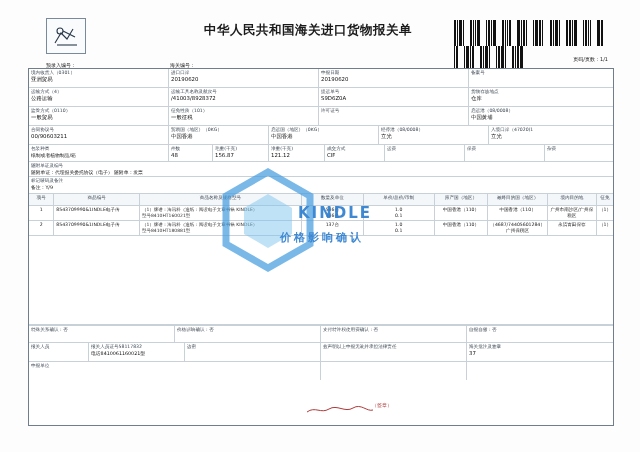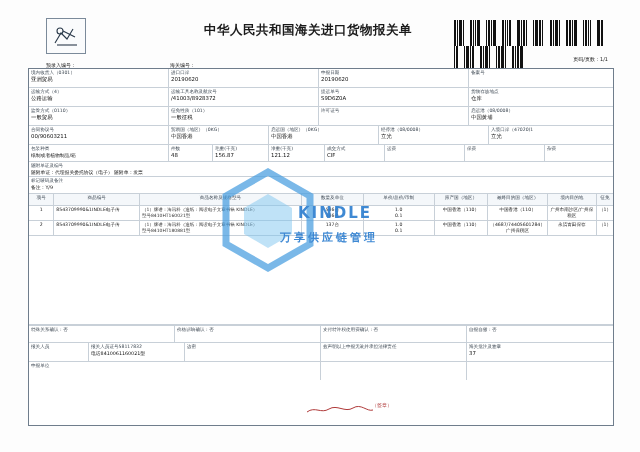--- a/index.html
+++ b/index.html
@@ -365,16 +365,16 @@
     </svg>
   </div>
   <div class="seal">（签章）</div>
 
   <div class="wm">
     <svg class="hex" width="96" height="104" viewBox="0 0 96 104">
       <polygon points="48,4 90,28 90,76 48,100 6,76 6,28" fill="none" stroke="#4a9fe0" stroke-width="7" opacity=".8"></polygon>
       <polygon points="48,26 72,40 72,66 48,80 24,66 24,40" fill="#7fc4ef" opacity=".55"></polygon>
     </svg>
     <div class="wtxt">KINDLE</div>
-    <div class="wtxt2">万享供应链管理</div>
+    <div class="wtxt2">价格影响确认</div>
   </div>
 
 </div>
 
 </body></html>

